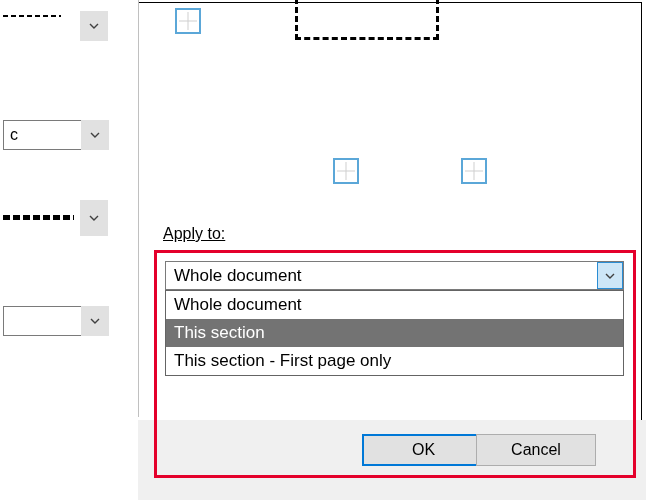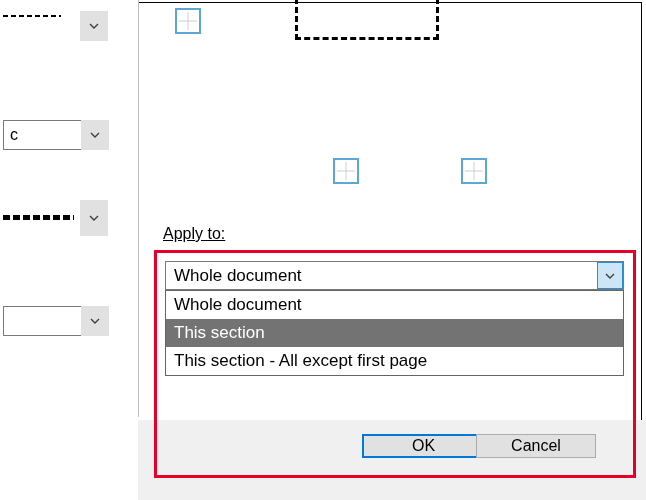--- a/index.html
+++ b/index.html
@@ -132,21 +132,21 @@
       padding: 2px 8px;
       font-size: 17px;
       line-height: 24px;
     }
     .dropdown .opt.selected {
       background: #737373;
       color: #fff;
     }
     .btn-action {
       position: absolute;
-      width: 120px; height: 24px;
+      width: 120px; height: 32px;
       border: 1px solid #adadad;
       background: #e1e1e1;
       display: flex; align-items: center; justify-content: center;
       font-size: 16px;
     }
     .btn-ok {
       left: 362px; top: 434px;
       border: 2px solid #0078d7;
       width: 123px;
     }
@@ -231,21 +231,21 @@
   <div class="btn">
     <svg class="chev" viewBox="0 0 10 10">
         <polyline points="1,3 5,7 9,3"></polyline>
       </svg>
   </div>
 </div>
 
 <div class="dropdown">
   <div class="opt">Whole document</div>
   <div class="opt selected">This section</div>
-  <div class="opt">This section - All except first page</div>
+  <div class="opt">This section - First page only</div>
 </div>
 
 <div class="highlight-box"></div>
 
 <div class="btn-action btn-ok">
   <span>OK</span>
 </div>
 <div class="btn-action btn-cancel">
   <span>Cancel</span>
 </div>

